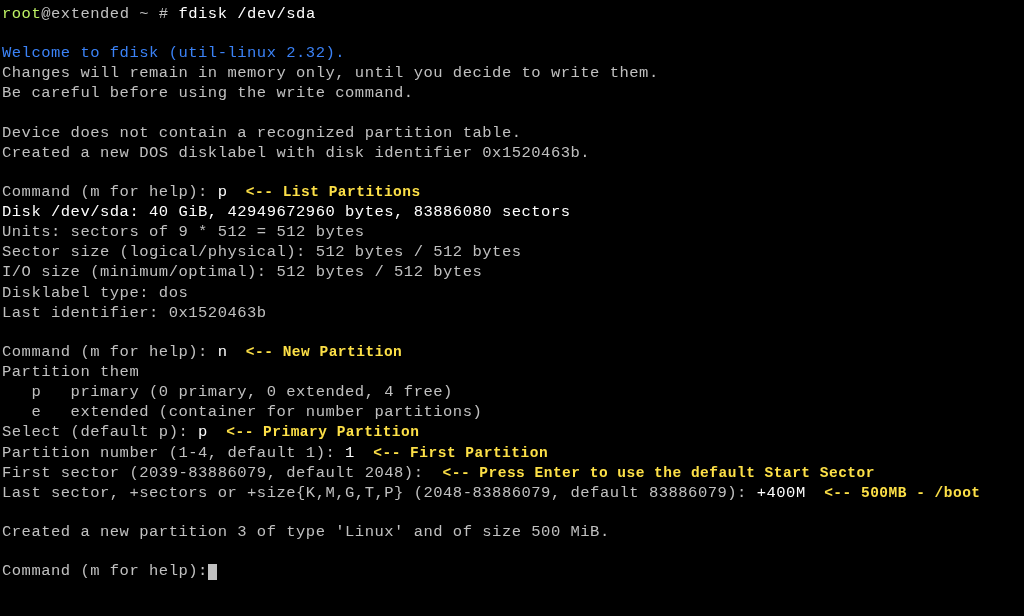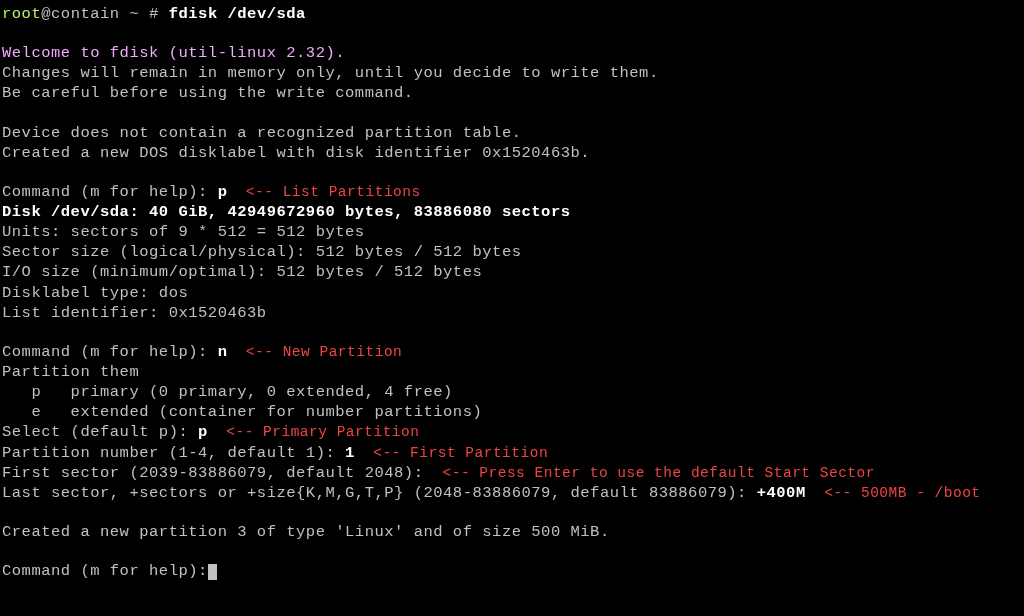--- a/index.html
+++ b/index.html
@@ -10,58 +10,58 @@
       font-size: 15.5px;
       line-height: 1.3;
       padding: 4px 2px;
       width: 1024px;
       height: 616px;
       overflow: hidden;
       letter-spacing: 0.5px;
     }
     .line { white-space: pre; }
     .red { color: #bef264; }
-    .green { color: #f0abfc; }
-    .white { color: #ffffff; font-weight: bold; }
+    .green { color: #3b82f6; }
+    .white { color: #ffffff; font-weight: normal; }
     .gray { color: #c0c0c0; }
-    .yellow { color: #ef4444; font-size: 14.5px; font-weight: normal; }
+    .yellow { color: #fde047; font-size: 14.5px; font-weight: bold; }
     .cursor {
       display: inline-block;
       width: 9px;
       height: 16px;
       background: #c0c0c0;
       vertical-align: text-bottom;
     }
     .spacer { height: 19px; }
   </style>
 </head>
 <body>
 
-<div class="line"><span class="red">root</span><span class="gray">@</span><span class="gray">contain</span><span class="gray"> ~ # </span><span class="white">fdisk /dev/sda</span></div>
+<div class="line"><span class="red">root</span><span class="gray">@</span><span class="gray">extended</span><span class="gray"> ~ # </span><span class="white">fdisk /dev/sda</span></div>
 
 <div class="spacer"></div>
 
 <div class="line green">Welcome to fdisk (util-linux 2.32).</div>
 <div class="line gray">Changes will remain in memory only, until you decide to write them.</div>
 <div class="line gray">Be careful before using the write command.</div>
 
 <div class="spacer"></div>
 
 <div class="line gray">Device does not contain a recognized partition table.</div>
 <div class="line gray">Created a new DOS disklabel with disk identifier 0x1520463b.</div>
 
 <div class="spacer"></div>
 
 <div class="line"><span class="gray">Command (m for help): </span><span class="white">p</span><span class="yellow">  &lt;-- List Partitions</span></div>
 <div class="line white">Disk /dev/sda: 40 GiB, 42949672960 bytes, 83886080 sectors</div>
 <div class="line gray">Units: sectors of 9 * 512 = 512 bytes</div>
 <div class="line gray">Sector size (logical/physical): 512 bytes / 512 bytes</div>
 <div class="line gray">I/O size (minimum/optimal): 512 bytes / 512 bytes</div>
 <div class="line gray">Disklabel type: dos</div>
-<div class="line gray">List identifier: 0x1520463b</div>
+<div class="line gray">Last identifier: 0x1520463b</div>
 
 <div class="spacer"></div>
 
 <div class="line"><span class="gray">Command (m for help): </span><span class="white">n</span><span class="yellow">  &lt;-- New Partition</span></div>
 <div class="line gray">Partition them</div>
 <div class="line gray">   p   primary (0 primary, 0 extended, 4 free)</div>
 <div class="line gray">   e   extended (container for number partitions)</div>
 <div class="line"><span class="gray">Select (default p): </span><span class="white">p</span><span class="yellow">  &lt;-- Primary Partition</span></div>
 <div class="line"><span class="gray">Partition number (1-4, default 1): </span><span class="white">1</span><span class="yellow">  &lt;-- First Partition</span></div>
 <div class="line"><span class="gray">First sector (2039-83886079, default 2048): </span><span class="yellow"> &lt;-- Press Enter to use the default Start Sector</span></div>

